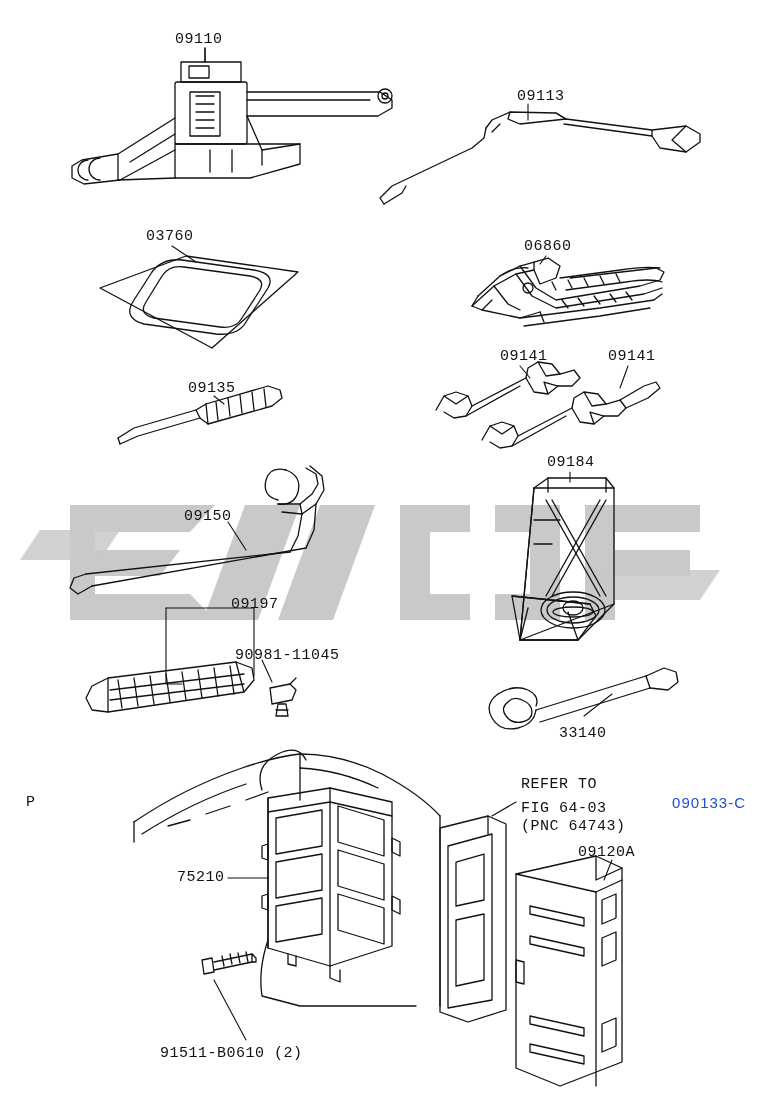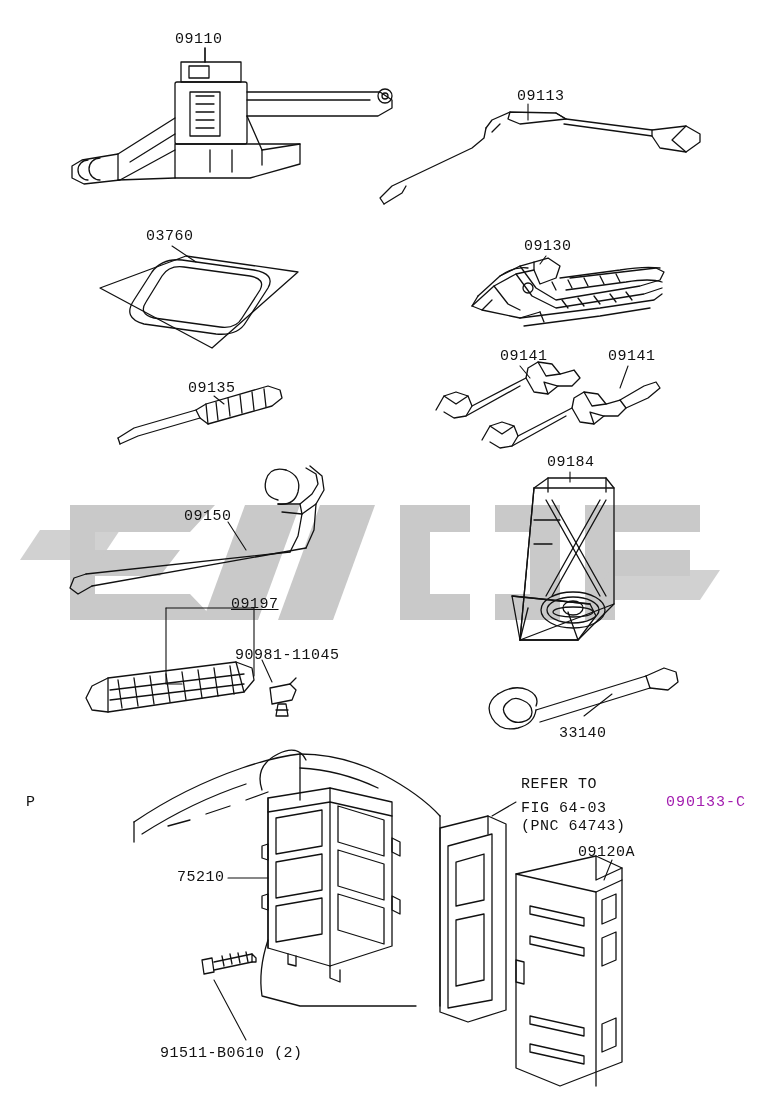--- a/index.html
+++ b/index.html
@@ -25,24 +25,24 @@
     font-family: "Liberation Mono", monospace;
     font-size: 15px;
     letter-spacing: 0.5px;
     color: #111;
     white-space: pre;
   }
   .corner-code {
     position: absolute;
     right: 14px;
     bottom: 10px;
-    font-family: Liberation Mono, monospace;
+    font-family: Liberation Sans, sans-serif;
     font-size: 15px;
     letter-spacing: 1px;
-    color: #a21caf;
+    color: #1d4ed8;
   }
   .page-mark {
     position: absolute;
     left: 26px;
     bottom: 10px;
     font-family: "Liberation Mono", monospace;
     font-size: 15px;
     color: #111;
   }
   svg.art {
@@ -332,27 +332,27 @@
         <path d="M516 802 L492 816"></path>
         <path d="M612 860 L604 880"></path>
       </g>
 
     </g>
   </svg>
 
   <div class="label" style="left:175px; top:31px;">09110</div>
   <div class="label" style="left:508px; top:88px;margin-left:9px;">09113</div>
   <div class="label" style="left:146px; top:228px;">03760</div>
-  <div class="label" style="left:524px; top:238px;">09130</div>
+  <div class="label" style="left:524px; top:238px;">06860</div>
   <div class="label" style="left:188px; top:380px;">09135</div>
   <div class="label" style="left:500px; top:348px;">09141</div>
   <div class="label" style="left:608px; top:348px;">09141</div>
   <div class="label" style="left:184px; top:508px;">09150</div>
   <div class="label" style="left:547px; top:454px;">09184</div>
-  <div class="label" style="left:231px; top:596px;text-decoration:underline;">09197</div>
+  <div class="label" style="left:231px; top:596px;">09197</div>
   <div class="label" style="left:235px; top:647px;">90981-11045</div>
   <div class="label" style="left:559px; top:725px;">33140</div>
   <div class="label" style="left:177px; top:869px;">75210</div>
   <div class="label" style="left:160px; top:1045px;">91511-B0610 (2)</div>
   <div class="label" style="left:578px; top:844px;text-align:right;">09120A</div>
 
   <div class="label" style="left:521px; top:776px;text-align:right;">REFER TO</div>
   <div class="label" style="left:521px; top:800px;font-family:Liberation Mono, monospace;">FIG 64-03</div>
   <div class="label" style="left:521px; top:818px;">(PNC 64743)</div>
 

